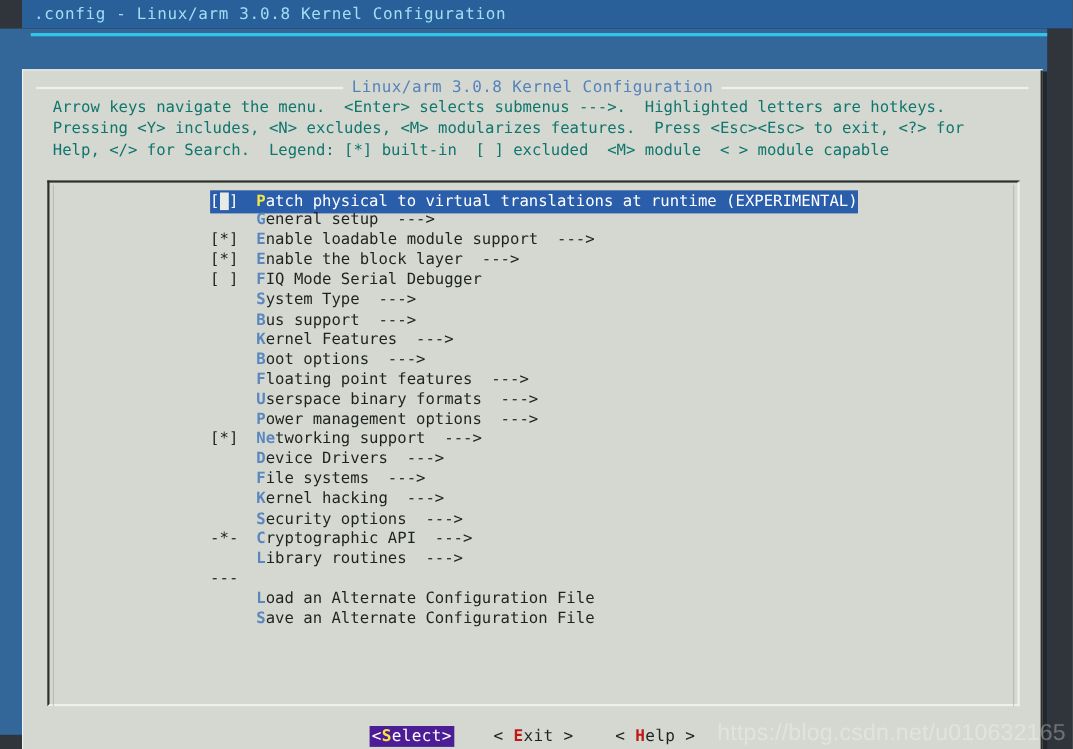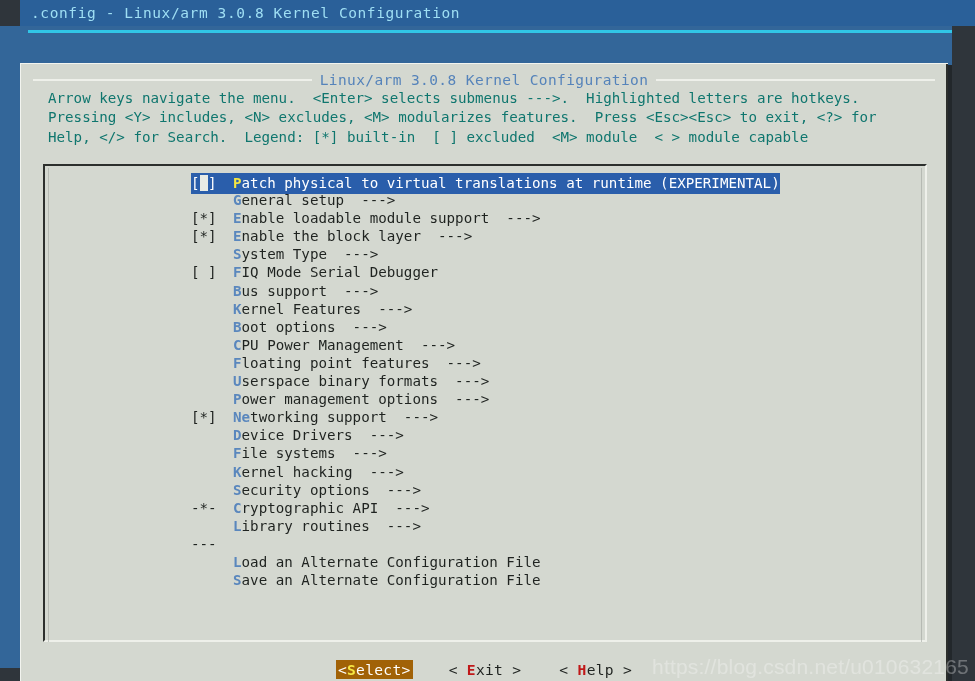--- a/index.html
+++ b/index.html
@@ -222,21 +222,21 @@
     gap: 34px;
     font-size: 14.6px;
   }
   .btn {
     white-space: pre;
     color: #1f2320;
     padding: 1px 2px;
     letter-spacing: 0.3px;
   }
   .btn.active {
-    background: #a16207;
+    background: #4c1d95;
     color: #ffffff;
   }
   .btn.active .btn-hot { color: #f5e642; font-weight: bold; }
   .btn .btn-hot { color: #c01818; font-weight: bold; }
 
   
   #watermark {
     position: absolute;
     right: 6px;
     bottom: 2px;
@@ -278,26 +278,25 @@
 
       <div id="menu-box">
         <div id="menu-box-inner">
           <span class="rail left"></span>
           <span class="rail right"></span>
           <div id="menu-list">
               <div class="menu-row selected"><span class="hl"><span class="mark"><span>[</span><span class="cursor-cell"> </span><span>]  </span></span><span class="hot">P</span><span class="rest">atch physical to virtual translations at runtime (EXPERIMENTAL)</span></span></div>
               <div class="menu-row"><span class=""><span class="mark">     </span><span class="hot">G</span><span class="rest">eneral setup</span><span class="arrow">  ---&gt;</span></span></div>
               <div class="menu-row"><span class=""><span class="mark">[*]  </span><span class="hot">E</span><span class="rest">nable loadable module support</span><span class="arrow">  ---&gt;</span></span></div>
               <div class="menu-row"><span class=""><span class="mark">[*]  </span><span class="hot">E</span><span class="rest">nable the block layer</span><span class="arrow">  ---&gt;</span></span></div>
+              <div class="menu-row"><span class=""><span class="mark">[ ]  </span><span class="hot">F</span><span class="rest">IQ Mode Serial Debugger</span></span></div>
               <div class="menu-row"><span class=""><span class="mark">     </span><span class="hot">S</span><span class="rest">ystem Type</span><span class="arrow">  ---&gt;</span></span></div>
-              <div class="menu-row"><span class=""><span class="mark">[ ]  </span><span class="hot">F</span><span class="rest">IQ Mode Serial Debugger</span></span></div>
               <div class="menu-row"><span class=""><span class="mark">     </span><span class="hot">B</span><span class="rest">us support</span><span class="arrow">  ---&gt;</span></span></div>
               <div class="menu-row"><span class=""><span class="mark">     </span><span class="hot">K</span><span class="rest">ernel Features</span><span class="arrow">  ---&gt;</span></span></div>
               <div class="menu-row"><span class=""><span class="mark">     </span><span class="hot">B</span><span class="rest">oot options</span><span class="arrow">  ---&gt;</span></span></div>
-              <div class="menu-row"><span class=""><span class="mark">     </span><span class="hot">C</span><span class="rest">PU Power Management</span><span class="arrow">  ---&gt;</span></span></div>
               <div class="menu-row"><span class=""><span class="mark">     </span><span class="hot">F</span><span class="rest">loating point features</span><span class="arrow">  ---&gt;</span></span></div>
               <div class="menu-row"><span class=""><span class="mark">     </span><span class="hot">U</span><span class="rest">serspace binary formats</span><span class="arrow">  ---&gt;</span></span></div>
               <div class="menu-row"><span class=""><span class="mark">     </span><span class="hot">P</span><span class="rest">ower management options</span><span class="arrow">  ---&gt;</span></span></div>
               <div class="menu-row"><span class=""><span class="mark">[*]  </span><span class="hot">Ne</span><span class="rest">tworking support</span><span class="arrow">  ---&gt;</span></span></div>
               <div class="menu-row"><span class=""><span class="mark">     </span><span class="hot">D</span><span class="rest">evice Drivers</span><span class="arrow">  ---&gt;</span></span></div>
               <div class="menu-row"><span class=""><span class="mark">     </span><span class="hot">F</span><span class="rest">ile systems</span><span class="arrow">  ---&gt;</span></span></div>
               <div class="menu-row"><span class=""><span class="mark">     </span><span class="hot">K</span><span class="rest">ernel hacking</span><span class="arrow">  ---&gt;</span></span></div>
               <div class="menu-row"><span class=""><span class="mark">     </span><span class="hot">S</span><span class="rest">ecurity options</span><span class="arrow">  ---&gt;</span></span></div>
               <div class="menu-row"><span class=""><span class="mark">-*-  </span><span class="hot">C</span><span class="rest">ryptographic API</span><span class="arrow">  ---&gt;</span></span></div>
               <div class="menu-row"><span class=""><span class="mark">     </span><span class="hot">L</span><span class="rest">ibrary routines</span><span class="arrow">  ---&gt;</span></span></div>

